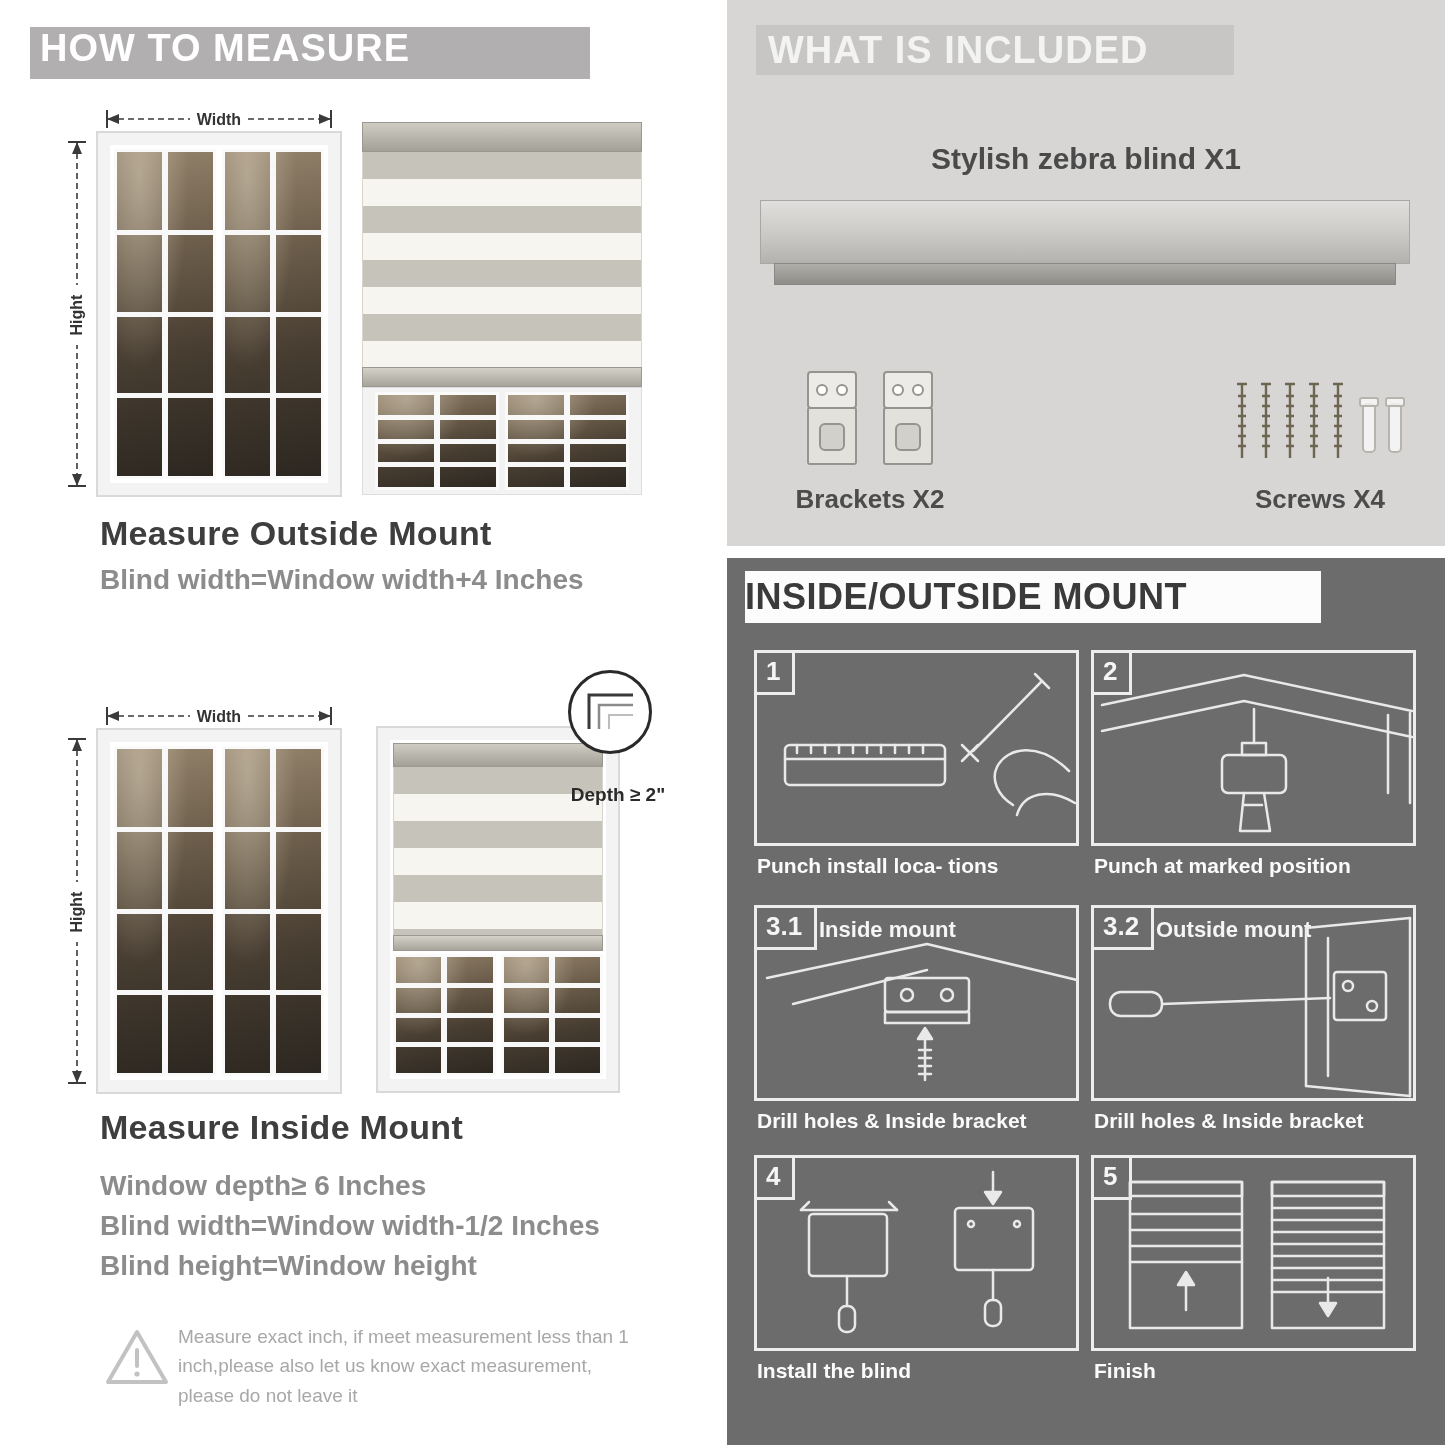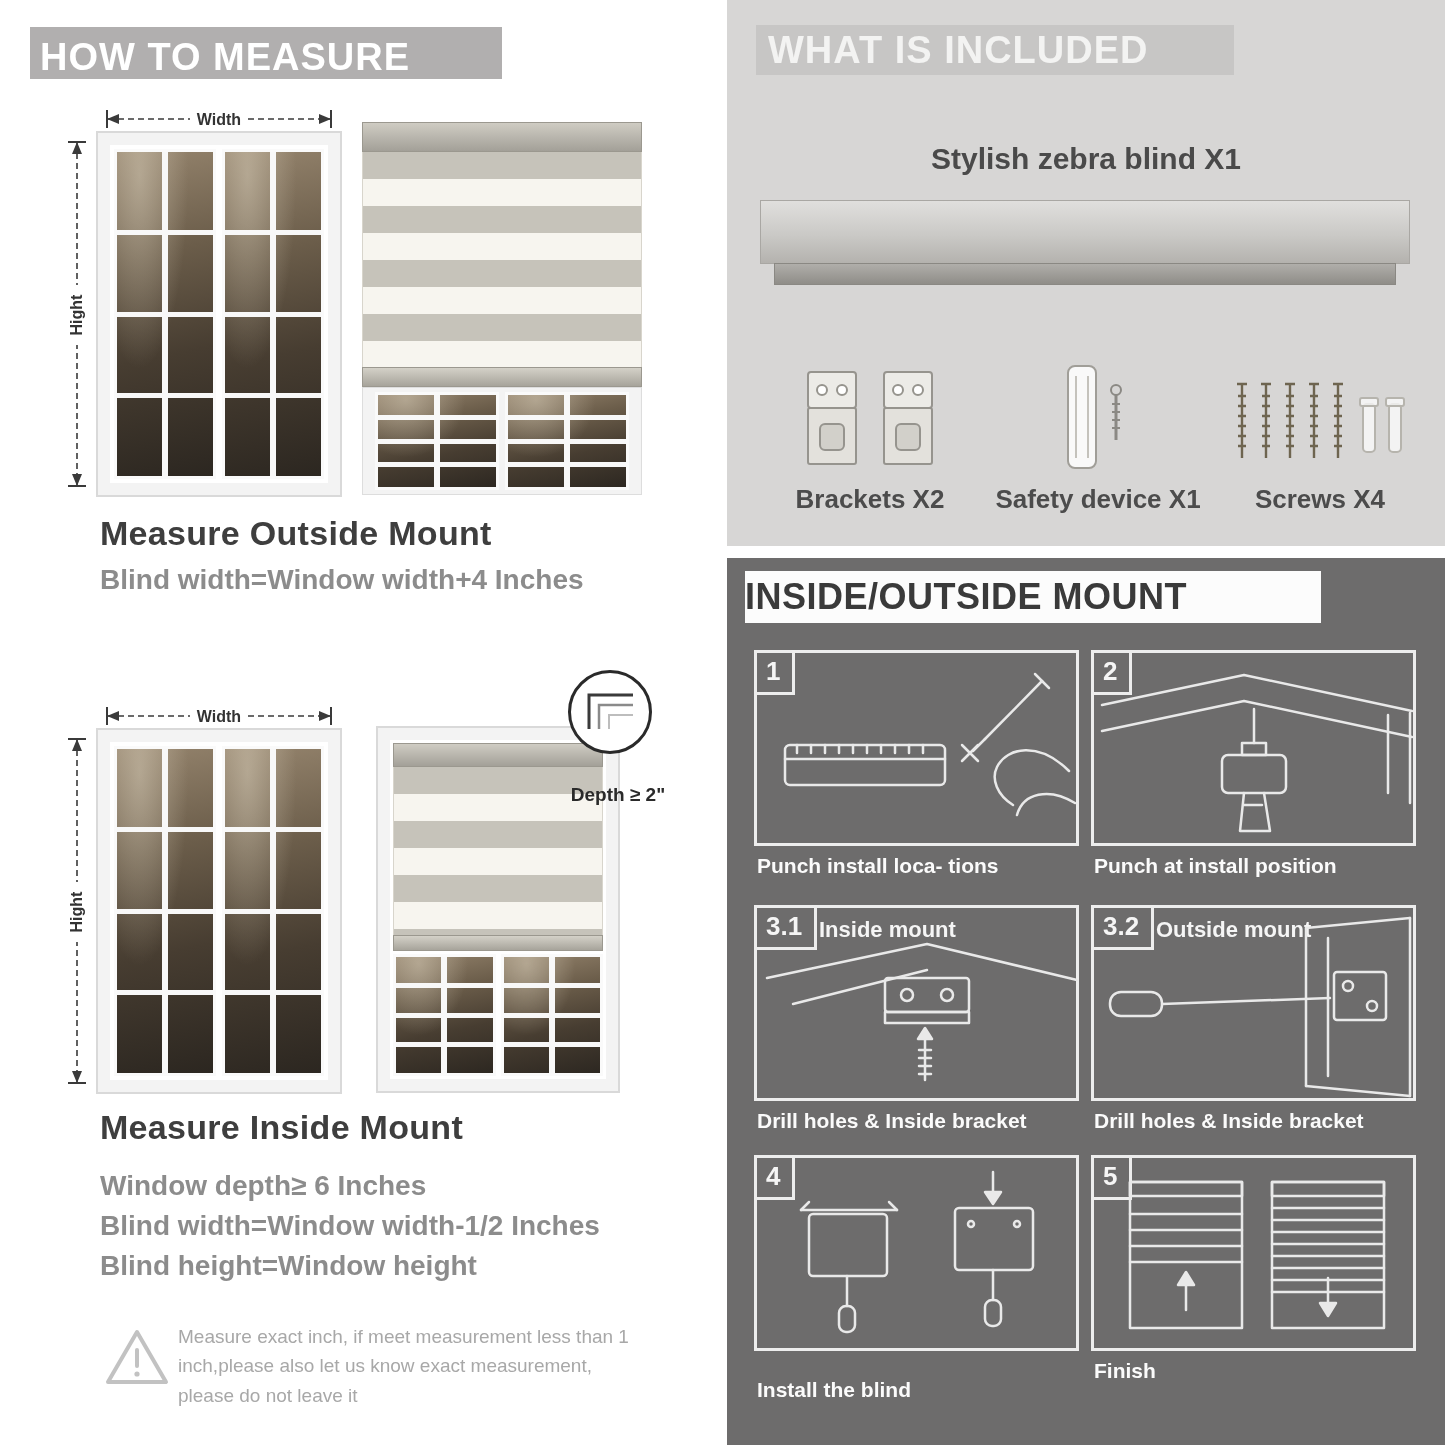--- a/index.html
+++ b/index.html
@@ -1,23 +1,23 @@
 <!DOCTYPE html>
 <html><head>
 <meta charset="utf-8">
 <style>
   * { box-sizing: border-box; margin: 0; padding: 0; }
   body { background: #ffffff; font-family: "Liberation Sans", sans-serif; }
   .canvas { position: relative; width: 1445px; height: 1445px; background: #fff; overflow: hidden; }
   .abs { position: absolute; }
 
   
-  .left-banner { left: 30px; top: 27px; width: 472px; height: 52px; background: #b1afaf;
+  .left-banner { left: 30px; top: 27px; width: 560px; height: 52px; background: #b1afaf;
     color: #fff; font-size: 38px; font-weight: bold; letter-spacing: 1px;
-    display: flex; align-items: flex-end; padding-left: 10px; }
+    display: flex; align-items: flex-start; padding-left: 10px; }
 
   .window { background: #fff; border: 12px solid #f3f3f3; outline: 2px solid #d9d9d9;
     display: flex; gap: 6px; padding: 4px; }
   .sash { flex: 1; box-shadow: inset 0 0 0 3px #fafafa;
     background:
       linear-gradient(#f8f8f8,#f8f8f8) 50% 0 / 6px 100% no-repeat,
       linear-gradient(#f8f8f8,#f8f8f8) 0 25% / 100% 5px no-repeat,
       linear-gradient(#f8f8f8,#f8f8f8) 0 50% / 100% 5px no-repeat,
       linear-gradient(#f8f8f8,#f8f8f8) 0 75% / 100% 5px no-repeat,
       radial-gradient(ellipse at 25% 8%, rgba(214,204,184,.55), rgba(0,0,0,0) 45%),
@@ -87,21 +87,21 @@
   .p31 { left: 27px;  top: 347px; } .p32 { left: 364px; top: 347px; }
   .p4  { left: 27px;  top: 597px; } .p5  { left: 364px; top: 597px; }
   .stepnum { position: absolute; left: 0; top: 0; padding: 3px 12px 5px 9px;
     border-right: 3px solid #ededed; border-bottom: 3px solid #ededed;
     color: #f5f5f5; font-size: 26px; font-weight: bold; }
   .steptitle { position: absolute; left: 62px; top: 9px; color: #f5f5f5; font-size: 22px; font-weight: bold; }
   .panel svg { position: absolute; left: 0; top: 0; }
   .caption { position: absolute; color: #fbfbfb; font-size: 21px; font-weight: bold; }
   .c1  { left: 30px;  top: 296px; } .c2  { left: 367px; top: 296px; }
   .c31 { left: 30px;  top: 551px; } .c32 { left: 367px; top: 551px; }
-  .c4  { left: 30px;  top: 801px; margin-top: 19px; } .c5  { left: 367px; top: 801px; }
+  .c4  { left: 30px;  top: 801px; } .c5  { left: 367px; top: 801px; }
 
   svg { display: block; }
 </style>
 </head>
 <body>
 
 <div class="canvas">
 
   <div class="abs left-banner">
     <span>HOW TO MEASURE</span>
@@ -218,33 +218,20 @@
           <rect x="7" y="6" width="48" height="36" rx="3" fill="#ecebe7" stroke="#96948e" stroke-width="2"></rect>
           <circle cx="21" cy="24" r="5" fill="#fff" stroke="#96948e" stroke-width="2"></circle>
           <circle cx="41" cy="24" r="5" fill="#fff" stroke="#96948e" stroke-width="2"></circle>
           <rect x="7" y="42" width="48" height="56" rx="2" fill="#e3e1dc" stroke="#96948e" stroke-width="2"></rect>
           <rect x="19" y="58" width="24" height="26" rx="5" fill="#d2d0ca" stroke="#96948e" stroke-width="2"></rect>
         </svg>
       </div>
       <div class="hw-label">Brackets X2</div>
     </div>
 
-    <div class="abs hw-col col2">
-      <div class="icons">
-        <svg width="80" height="112" viewBox="0 0 80 112">
-          <rect x="10" y="4" width="28" height="102" rx="7" fill="rgba(255,255,255,.85)" stroke="#a09e98" stroke-width="2"></rect>
-          <line x1="18" y1="14" x2="18" y2="96" stroke="#c4c2bc" stroke-width="2"></line>
-          <line x1="30" y1="14" x2="30" y2="96" stroke="#c4c2bc" stroke-width="2"></line>
-          <circle cx="58" cy="28" r="5" fill="none" stroke="#8b8984" stroke-width="2"></circle>
-          <line x1="58" y1="33" x2="58" y2="78" stroke="#8b8984" stroke-width="3"></line>
-          <path d="M54,42 h8 M54,50 h8 M54,58 h8 M54,66 h8" stroke="#8b8984" stroke-width="2"></path>
-        </svg>
-      </div>
-      <div class="hw-label">Safety device X1</div>
-    </div>
 
     <div class="abs hw-col col3">
       <div class="icons">
         <svg width="190" height="100" viewBox="0 0 190 100">
           <g stroke="#6e6550" stroke-width="2.4" fill="none">
             <path d="M12,10 h10 M17,10 v74 M13,22 h8 M13,32 h8 M13,42 h8 M13,52 h8 M13,62 h8 M13,72 h8"></path>
             <path d="M36,10 h10 M41,10 v74 M37,22 h8 M37,32 h8 M37,42 h8 M37,52 h8 M37,62 h8 M37,72 h8"></path>
             <path d="M60,10 h10 M65,10 v74 M61,22 h8 M61,32 h8 M61,42 h8 M61,52 h8 M61,62 h8 M61,72 h8"></path>
             <path d="M84,10 h10 M89,10 v74 M85,22 h8 M85,32 h8 M85,42 h8 M85,52 h8 M85,62 h8 M85,72 h8"></path>
             <path d="M108,10 h10 M113,10 v74 M109,22 h8 M109,32 h8 M109,42 h8 M109,52 h8 M109,62 h8 M109,72 h8"></path>
@@ -294,21 +281,21 @@
           <line x1="160" y1="56" x2="160" y2="90"></line>
           <rect x="148" y="90" width="24" height="12"></rect>
           <rect x="128" y="102" width="64" height="38" rx="6"></rect>
           <path d="M150,140 L146,178 L176,178 L170,140"></path>
           <line x1="150" y1="152" x2="168" y2="152"></line>
         </g>
       </svg>
     </div>
 
     <div class="abs caption c1">Punch install loca- tions</div>
-    <div class="abs caption c2">Punch at  install position</div>
+    <div class="abs caption c2">Punch at  marked position</div>
 
     <div class="abs panel p31">
       <span class="stepnum">3.1</span>
       <span class="steptitle">Inside mount</span>
       <svg width="325" height="196" viewBox="0 0 325 196">
         <g stroke="#e9e9e9" stroke-width="2.5" fill="none" stroke-linecap="round" stroke-linejoin="round">
           <path d="M10,70 L170,36 L320,72"></path>
           <path d="M36,96 L170,62"></path>
           <rect x="128" y="70" width="84" height="34" rx="3"></rect>
           <circle cx="150" cy="87" r="6"></circle>

